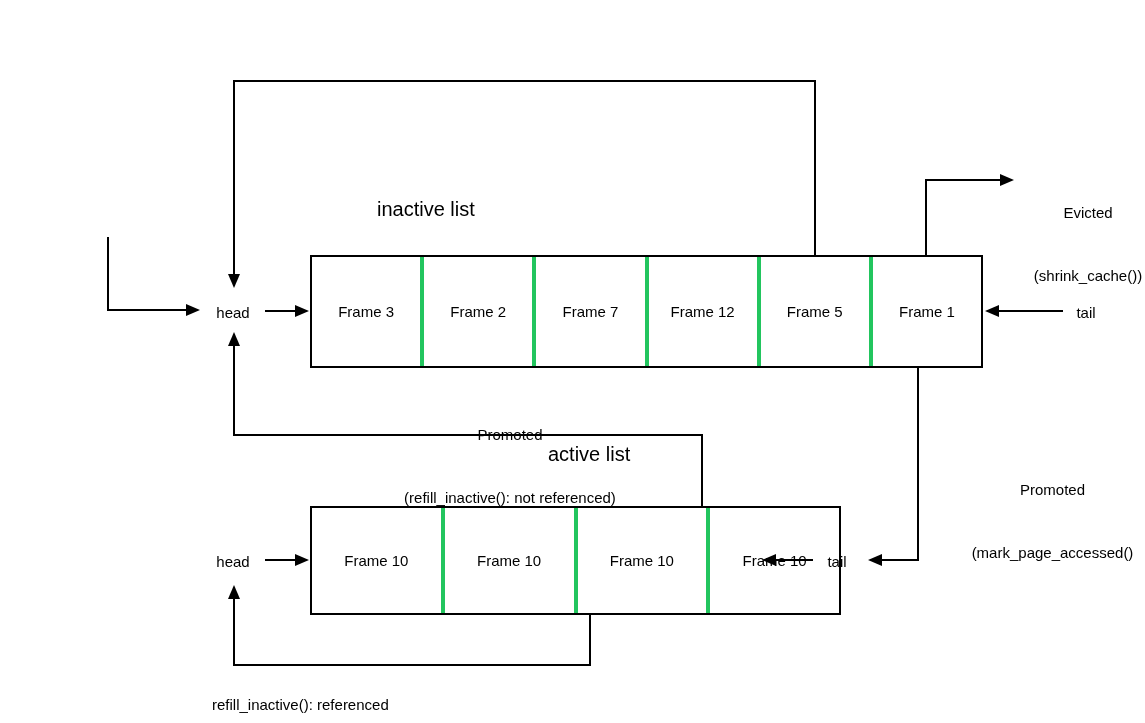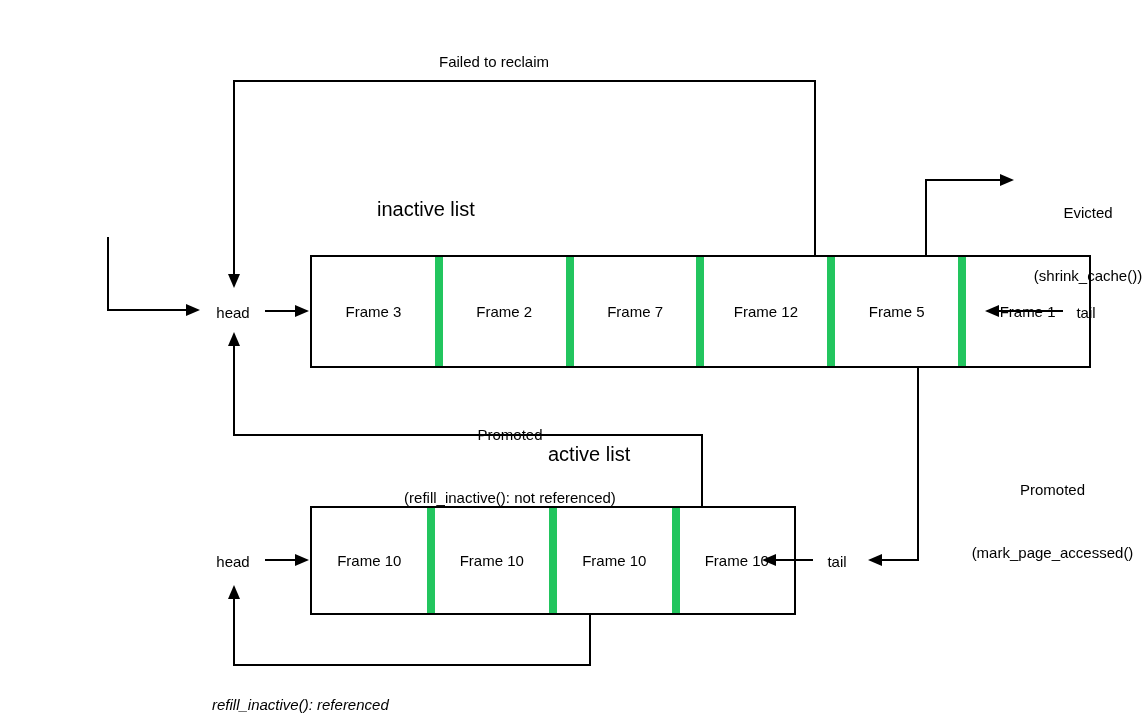--- a/index.html
+++ b/index.html
@@ -46,47 +46,46 @@
     border: 2px solid #000000;
     background: #ffffff;
     box-sizing: border-box;
   }
   .frame-cell {
     flex: 1 1 0;
     display: flex;
     align-items: center;
     justify-content: center;
     font-size: 15px;
-    border-left: 8px solid #22c55e;
+    border-left: 4px solid #22c55e;
     overflow: hidden;
   }
   .frame-cell:first-child { border-left: none; }
 </style>
 </head>
 <body>
 
 <div class="canvas">
 
   <div class="ln" style="left:814px; top:81px; width:2px; height:174px;"></div>
   <div class="ln" style="left:233px; top:80px; width:583px; height:2px;"></div>
   <div class="ln" style="left:233px; top:80px; width:2px; height:196px;"></div>
   <div class="arr arr-d" style="left:228px; top:274px;"></div>
-  <div class="lbl center" style="left:394px; top:51px; width:200px;">Failed to reclaim</div>
 
   <div class="ln" style="left:107px; top:237px; width:2px; height:74px;"></div>
   <div class="ln" style="left:107px; top:309px; width:80px; height:2px;"></div>
   <div class="arr arr-r" style="left:186px; top:304px;"></div>
 
   <div class="list-title" style="left:377px; top:198px;">inactive list</div>
 
   <div class="lbl center" style="left:208px; top:302px; width:50px;">head</div>
   <div class="ln" style="left:265px; top:310px; width:31px; height:2px;"></div>
   <div class="arr arr-r" style="left:295px; top:305px;"></div>
 
-  <div class="list-box" style="left:310px; top:255px; width:781px; height:113px;">
+  <div class="list-box" style="left:310px; top:255px; width:673px; height:113px;">
     <div class="frame-cell">Frame 3</div>
     <div class="frame-cell">Frame 2</div>
     <div class="frame-cell">Frame 7</div>
     <div class="frame-cell">Frame 12</div>
     <div class="frame-cell">Frame 5</div>
     <div class="frame-cell">Frame 1</div>
   </div>
 
   <div class="arr arr-l" style="left:985px; top:305px;"></div>
   <div class="ln" style="left:999px; top:310px; width:64px; height:2px;"></div>
@@ -116,30 +115,30 @@
     <div>Promoted</div>
     <div>(mark_page_accessed()</div>
   </div>
 
   <div class="list-title" style="left:548px; top:443px;">active list</div>
 
   <div class="lbl center" style="left:208px; top:551px; width:50px;">head</div>
   <div class="ln" style="left:265px; top:559px; width:31px; height:2px;"></div>
   <div class="arr arr-r" style="left:295px; top:554px;"></div>
 
-  <div class="list-box" style="left:310px; top:506px; width:486px; height:109px;">
+  <div class="list-box" style="left:310px; top:506px; width:531px; height:109px;">
     <div class="frame-cell">Frame 10</div>
     <div class="frame-cell">Frame 10</div>
     <div class="frame-cell">Frame 10</div>
     <div class="frame-cell">Frame 10</div>
   </div>
 
   <div class="arr arr-l" style="left:762px; top:554px;"></div>
   <div class="ln" style="left:776px; top:559px; width:37px; height:2px;"></div>
   <div class="lbl center" style="left:817px; top:551px; width:40px;">tail</div>
 
   <div class="ln" style="left:589px; top:614px; width:2px; height:52px;"></div>
   <div class="ln" style="left:233px; top:664px; width:358px; height:2px;"></div>
   <div class="ln" style="left:233px; top:599px; width:2px; height:67px;"></div>
   <div class="arr arr-u" style="left:228px; top:585px;"></div>
-  <div class="lbl" style="left:212px; top:694px;font-style:italic;">refill_inactive(): referenced</div>
+  <div class="lbl" style="left:212px; top:694px;">refill_inactive(): referenced</div>
 
 </div>
 
 </body></html>

